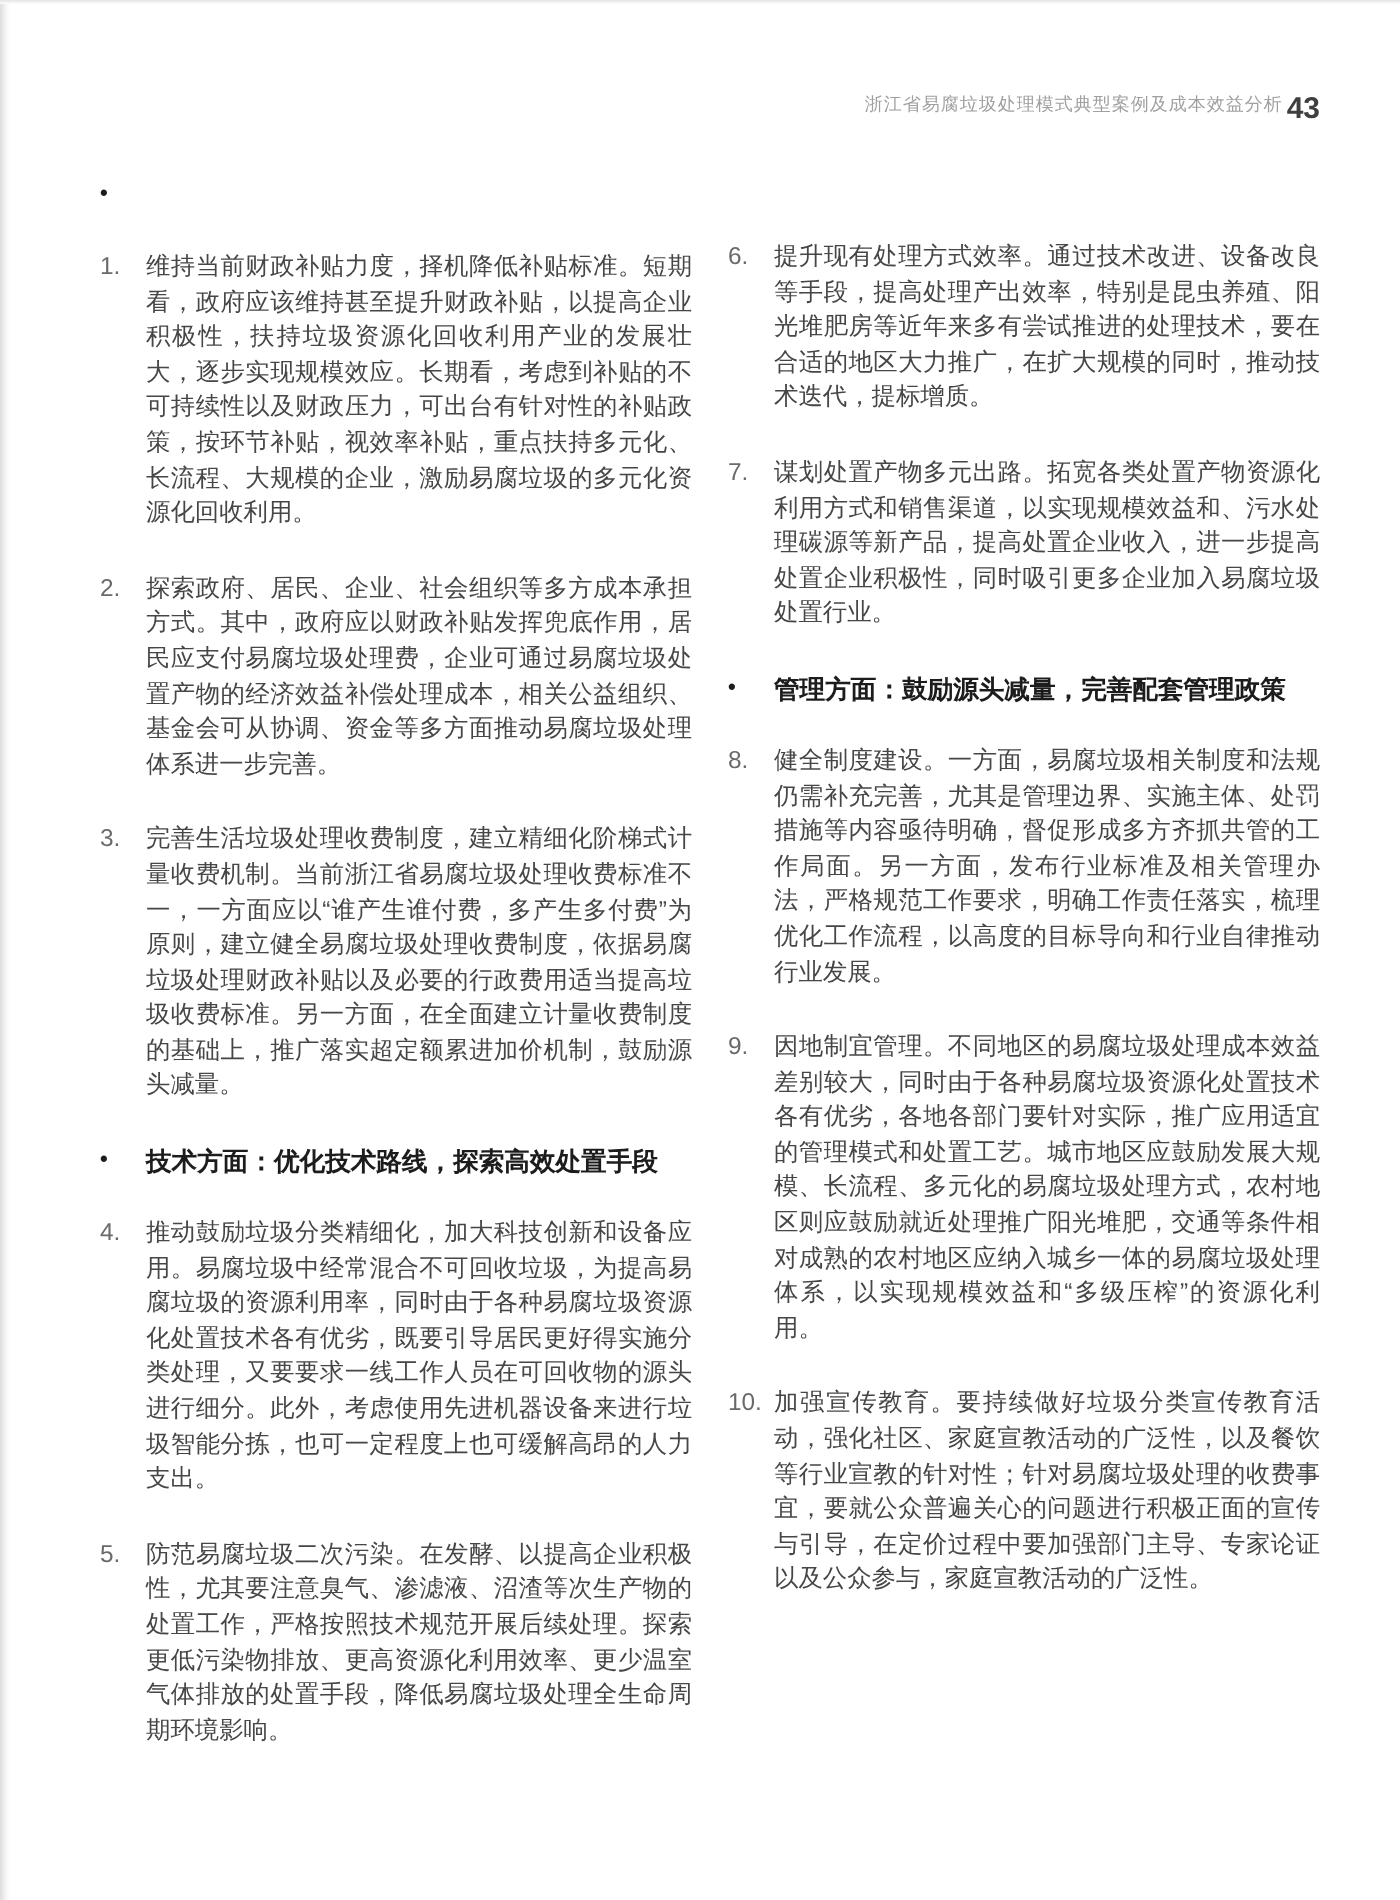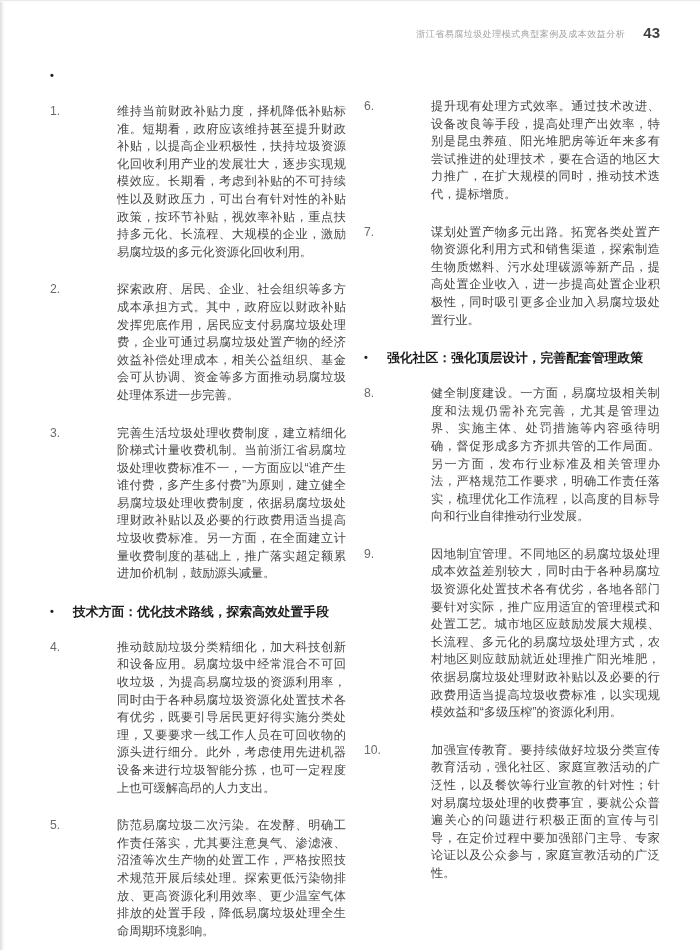--- a/index.html
+++ b/index.html
@@ -12,25 +12,25 @@
   }
   .edge-left {
     position: absolute; left: 0; top: 0; width: 5px; height: 100%;
     background: linear-gradient(to right, #dddddd, #f6f6f6 60%, #ffffff);
   }
   .edge-top {
     position: absolute; left: 0; top: 0; width: 100%; height: 2px;
     background: linear-gradient(to bottom, #e3e3e3, #ffffff);
   }
   .page-header {
-    padding: 24px 40px 0 0;
+    padding: 46px 40px 0 0;
     display: flex;
     justify-content: flex-end;
-    align-items: flex-end;
-    gap: 18px;
+    align-items: flex-start;
+    gap: 2px;
   }
   .doc-title {
     font-size: 9px;
     color: #a0a0a0;
     letter-spacing: 0.5px;
   }
   .page-num {
     font-size: 15px;
     font-weight: bold;
     color: #3f3f3f;
@@ -67,21 +67,20 @@
     font-size: 12.2px;
     line-height: 17.6px;
     color: #6a6a6a;
   }
   .item-text {
     flex: 1;
     font-size: 12.2px;
     line-height: 17.6px;
     color: #464646;
     text-align: justify;
-    margin-left: 44px;
   }
 </style>
 </head>
 <body>
 
 <div class="edge-left"></div>
 <div class="edge-top"></div>
 
 <div class="page-header">
   <span class="doc-title">浙江省易腐垃圾处理模式典型案例及成本效益分析</span>
@@ -113,48 +112,48 @@
       <span class="bullet">•</span>
       <span>技术方面：优化技术路线，探索高效处置手段</span>
     </div>
 
     <div class="list-item">
       <span class="item-num">4.</span>
       <p class="item-text">推动鼓励垃圾分类精细化，加大科技创新和设备应用。易腐垃圾中经常混合不可回收垃圾，为提高易腐垃圾的资源利用率，同时由于各种易腐垃圾资源化处置技术各有优劣，既要引导居民更好得实施分类处理，又要要求一线工作人员在可回收物的源头进行细分。此外，考虑使用先进机器设备来进行垃圾智能分拣，也可一定程度上也可缓解高昂的人力支出。</p>
     </div>
     <div class="list-item">
       <span class="item-num">5.</span>
-      <p class="item-text">防范易腐垃圾二次污染。在发酵、明确工作责任落实，尤其要注意臭气、渗滤液、沼渣等次生产物的处置工作，严格按照技术规范开展后续处理。探索更低污染物排放、更高资源化利用效率、更少温室气体排放的处置手段，降低易腐垃圾处理全生命周期环境影响。</p>
+      <p class="item-text">防范易腐垃圾二次污染。在发酵、以提高企业积极性，尤其要注意臭气、渗滤液、沼渣等次生产物的处置工作，严格按照技术规范开展后续处理。探索更低污染物排放、更高资源化利用效率、更少温室气体排放的处置手段，降低易腐垃圾处理全生命周期环境影响。</p>
     </div>
 
   </div>
 
   <div class="col col-right">
 
     <div class="list-item">
       <span class="item-num">6.</span>
       <p class="item-text">提升现有处理方式效率。通过技术改进、设备改良等手段，提高处理产出效率，特别是昆虫养殖、阳光堆肥房等近年来多有尝试推进的处理技术，要在合适的地区大力推广，在扩大规模的同时，推动技术迭代，提标增质。</p>
     </div>
     <div class="list-item">
       <span class="item-num">7.</span>
-      <p class="item-text">谋划处置产物多元出路。拓宽各类处置产物资源化利用方式和销售渠道，探索制造生物质燃料、污水处理碳源等新产品，提高处置企业收入，进一步提高处置企业积极性，同时吸引更多企业加入易腐垃圾处置行业。</p>
+      <p class="item-text">谋划处置产物多元出路。拓宽各类处置产物资源化利用方式和销售渠道，以实现规模效益和、污水处理碳源等新产品，提高处置企业收入，进一步提高处置企业积极性，同时吸引更多企业加入易腐垃圾处置行业。</p>
     </div>
 
     <div class="section-heading mt">
       <span class="bullet">•</span>
-      <span>强化社区：强化顶层设计，完善配套管理政策</span>
+      <span>管理方面：鼓励源头减量，完善配套管理政策</span>
     </div>
 
     <div class="list-item">
       <span class="item-num">8.</span>
       <p class="item-text">健全制度建设。一方面，易腐垃圾相关制度和法规仍需补充完善，尤其是管理边界、实施主体、处罚措施等内容亟待明确，督促形成多方齐抓共管的工作局面。另一方面，发布行业标准及相关管理办法，严格规范工作要求，明确工作责任落实，梳理优化工作流程，以高度的目标导向和行业自律推动行业发展。</p>
     </div>
     <div class="list-item">
       <span class="item-num">9.</span>
-      <p class="item-text">因地制宜管理。不同地区的易腐垃圾处理成本效益差别较大，同时由于各种易腐垃圾资源化处置技术各有优劣，各地各部门要针对实际，推广应用适宜的管理模式和处置工艺。城市地区应鼓励发展大规模、长流程、多元化的易腐垃圾处理方式，农村地区则应鼓励就近处理推广阳光堆肥，依据易腐垃圾处理财政补贴以及必要的行政费用适当提高垃圾收费标准，以实现规模效益和“多级压榨”的资源化利用。</p>
+      <p class="item-text">因地制宜管理。不同地区的易腐垃圾处理成本效益差别较大，同时由于各种易腐垃圾资源化处置技术各有优劣，各地各部门要针对实际，推广应用适宜的管理模式和处置工艺。城市地区应鼓励发展大规模、长流程、多元化的易腐垃圾处理方式，农村地区则应鼓励就近处理推广阳光堆肥，交通等条件相对成熟的农村地区应纳入城乡一体的易腐垃圾处理体系，以实现规模效益和“多级压榨”的资源化利用。</p>
     </div>
     <div class="list-item">
       <span class="item-num">10.</span>
       <p class="item-text">加强宣传教育。要持续做好垃圾分类宣传教育活动，强化社区、家庭宣教活动的广泛性，以及餐饮等行业宣教的针对性；针对易腐垃圾处理的收费事宜，要就公众普遍关心的问题进行积极正面的宣传与引导，在定价过程中要加强部门主导、专家论证以及公众参与，家庭宣教活动的广泛性。</p>
     </div>
 
   </div>
 
 </div>
 

